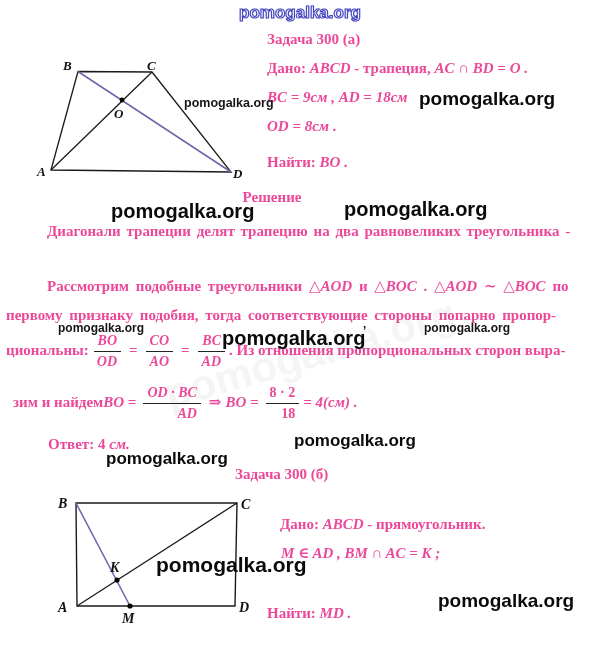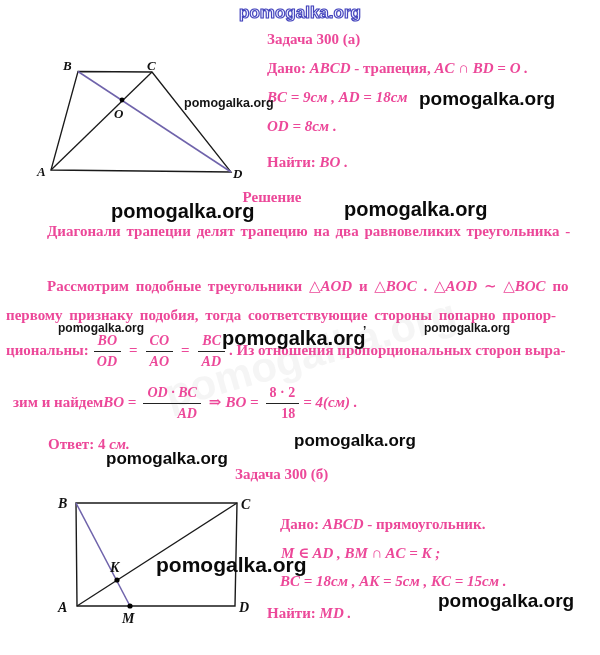--- a/index.html
+++ b/index.html
@@ -144,21 +144,18 @@
   </svg>
 
   <div class="wmB" style="left:156px;top:554px;font-size:21px;">pomogalka.org</div>
 
   <div class="abs ser" style="left:281px;top:545px;">
     <span class="m">M ∈ AD , BM ∩ AC = K ;</span>
   </div>
   <div class="abs ser" style="left:280px;top:516px;">
     <span class="r">Дано: </span><span class="m">ABCD</span><span class="r"> - прямоугольник.</span>
   </div>
-  <div class="abs ser" style="left:280px;top:573px;">
-    <span class="m">BC = 18см , </span><span class="m">AK = 5см , </span><span class="m">KC = 15см .</span>
-  </div>
   <div class="wmB" style="left:438px;top:591px;font-size:19px;">pomogalka.org</div>
   <div class="abs ser" style="left:267px;top:605px;">
     <span class="r">Найти: </span><span class="m">MD .</span>
   </div>
 
 </div>
 
 </body></html>

